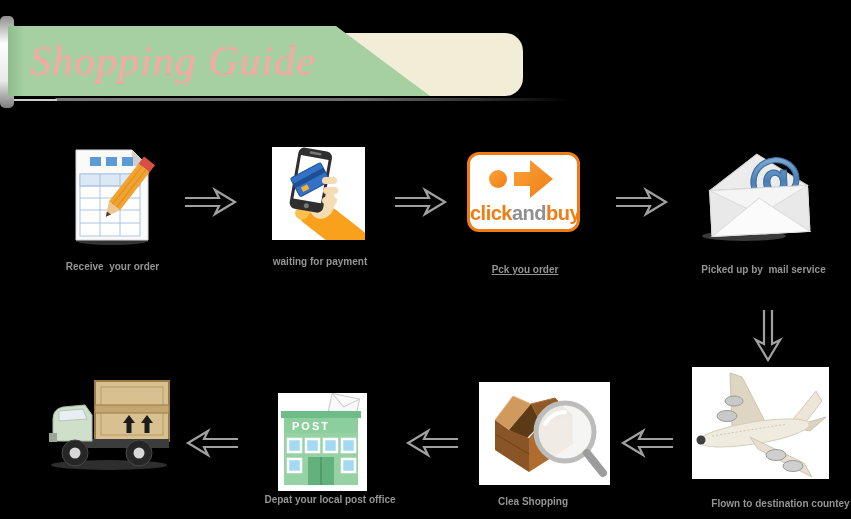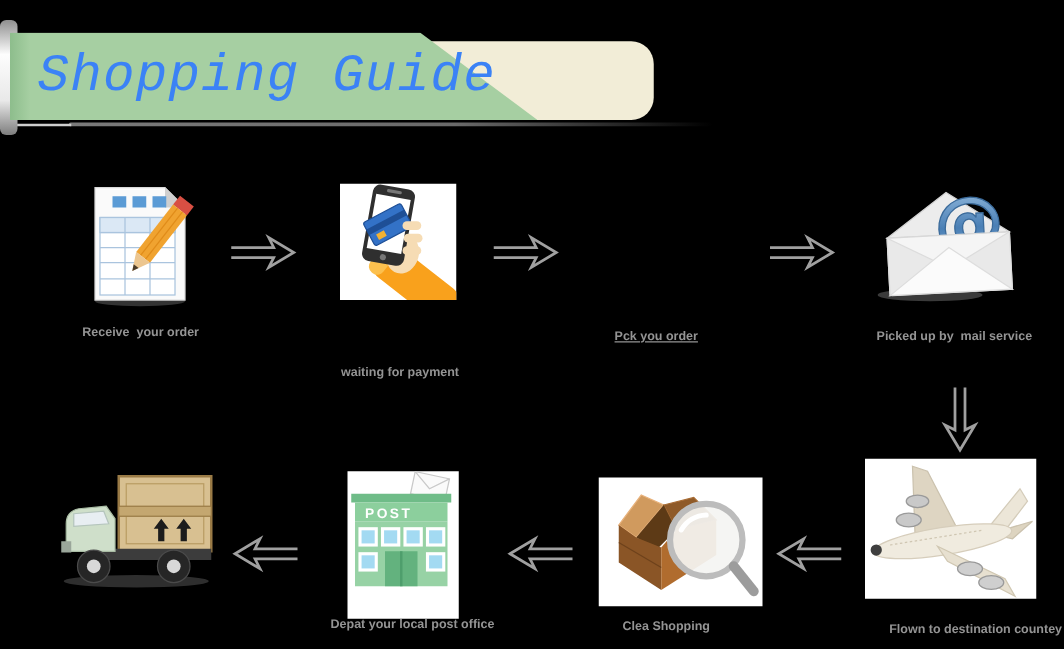--- a/index.html
+++ b/index.html
@@ -8,21 +8,21 @@
 
   
   .curl{position:absolute;left:0;top:16px;width:14px;height:92px;border-radius:5px;
         background:linear-gradient(to bottom,#8f8f8f,#fdfdfd 30%,#e9e9e9 70%,#7e7e7e);z-index:1;}
   .cream-tab{position:absolute;left:340px;top:33px;width:183px;height:63px;background:#f2edd7;
              border-radius:4px 18px 18px 4px;z-index:1;}
   .green-banner{position:absolute;left:8px;top:26px;width:422px;height:70px;z-index:2;
                 background:linear-gradient(to right,#8dbd8c 0px,#a6cfa2 16px,#a6cfa2);
                 clip-path:polygon(0 0,328px 0,422px 100%,0 100%);}
   .banner-title{position:absolute;left:30px;top:26px;height:70px;line-height:70px;z-index:3;
-                color:#3b82f6;font-family:Liberation Mono, monospace;font-style:italic;
+                color:#fca5a5;font-family:Liberation Serif, serif;font-style:italic;
                 font-size:42px;letter-spacing:1px;white-space:pre;}
   .banner-shadow{position:absolute;left:55px;top:98px;width:515px;height:3px;border-radius:2px;
                  background:linear-gradient(to right,#7a7a7a,#6a6a6a 60%,rgba(0,0,0,0));z-index:0;}
   .curl-shadow{position:absolute;left:2px;top:99px;width:55px;height:2px;background:#cfcfcf;z-index:0;}
 
   
   .icon-box{position:absolute;background:#fff;}
   .step-label{position:absolute;font-size:10px;font-weight:700;color:#949494;
               text-align:center;white-space:pre;line-height:16px;}
   .arrow{position:absolute;width:56px;height:30px;}
@@ -97,26 +97,41 @@
       <g transform="rotate(-28 38 30)">
         <rect x="20" y="22" width="34" height="21" rx="2" fill="#3372c7" stroke="#1e4f96"></rect>
         <rect x="20" y="28" width="34" height="5" fill="#1e4f96"></rect>
         <rect x="25" y="35" width="7" height="5" fill="#f2b233"></rect>
       </g>
       <rect x="50" y="30" width="15" height="7" rx="3.5" fill="#f6dcb4"></rect>
       <rect x="51" y="40" width="15" height="7" rx="3.5" fill="#f6dcb4"></rect>
       <rect x="50" y="50" width="15" height="7" rx="3.5" fill="#f6dcb4"></rect>
     </svg>
   </div>
-  <div class="step-label" style="left:250px;top:254px;width:140px;margin-top:37px;">waiting for payment</div>
+  <div class="step-label" style="left:250px;top:254px;width:140px;">waiting for payment</div>
 
   <svg class="arrow" style="left:392px;top:187px;" viewBox="0 0 56 30">
     <path d="M3 11 H37 L33 3 L53 15 L33 27 L37 19 H3" fill="none" stroke="#a0a0a0" stroke-width="2.2"></path>
   </svg>
 
+  <div class="cab-logo">
+    <svg width="107" height="46" viewBox="0 0 107 46">
+      <defs>
+        <linearGradient id="cabg" x1="0" y1="0" x2="1" y2="1">
+          <stop offset="0" stop-color="#fba33c"></stop>
+            <stop offset="1" stop-color="#ef7d14"></stop>
+        </linearGradient>
+      </defs>
+      <circle cx="28" cy="24" r="9" fill="url(#cabg)"></circle>
+      <polygon points="44,17 60,17 60,5 83,24 60,43 60,31 44,31" fill="url(#cabg)"></polygon>
+    </svg>
+    <div class="cab-text">
+      <span class="cab-orange">click</span><span class="cab-gray">and</span><span class="cab-orange">buy</span>
+    </div>
+  </div>
   <div class="step-label" style="left:445px;top:262px;width:160px;text-decoration:underline;">Pck you order</div>
 
   <svg class="arrow" style="left:613px;top:187px;" viewBox="0 0 56 30">
     <path d="M3 11 H37 L33 3 L53 15 L33 27 L37 19 H3" fill="none" stroke="#a0a0a0" stroke-width="2.2"></path>
   </svg>
 
   <svg style="position:absolute;left:702px;top:146px;" width="118" height="96" viewBox="0 0 118 96">
     <defs>
       <linearGradient id="atg" x1="0" y1="0" x2="0" y2="1">
         <stop offset="0" stop-color="#9cc1e2"></stop>
@@ -173,21 +188,21 @@
       <path d="M66 42 A24 24 0 0 1 86 30" fill="none" stroke="#ffffff" stroke-width="4" stroke-linecap="round"></path>
       <line x1="108" y1="71" x2="124" y2="91" stroke="#9c9c9c" stroke-width="8" stroke-linecap="round"></line>
     </svg>
   </div>
   <div class="step-label" style="left:463px;top:494px;width:140px;">Clea Shopping</div>
 
   <svg class="arrow arrow-left" style="left:405px;top:428px;" viewBox="0 0 56 30">
     <path d="M3 11 H37 L33 3 L53 15 L33 27 L37 19 H3" fill="none" stroke="#a0a0a0" stroke-width="2.2"></path>
   </svg>
 
-  <div class="icon-box" style="left:278px;top:377px;width:89px;height:118px;">
+  <div class="icon-box" style="left:278px;top:393px;width:89px;height:98px;">
     <svg width="89" height="98" viewBox="0 0 89 98">
       <g transform="rotate(12 66 12)">
         <rect x="52" y="3" width="28" height="18" fill="#fafafa" stroke="#c9c9c9"></rect>
         <polyline points="52,3 66,14 80,3" fill="none" stroke="#c9c9c9"></polyline>
       </g>
       <rect x="3" y="18" width="80" height="7" fill="#6fbc88"></rect>
       <rect x="6" y="25" width="74" height="15" fill="#8ccf9d"></rect>
       <text x="14" y="37" font-size="11" font-weight="bold" letter-spacing="2" font-family="Liberation Sans, sans-serif" fill="#ffffff">POST</text>
       <rect x="6" y="40" width="74" height="52" fill="#97d2a5"></rect>
       <g fill="#a3daf2" stroke="#ffffff" stroke-width="2.5">

